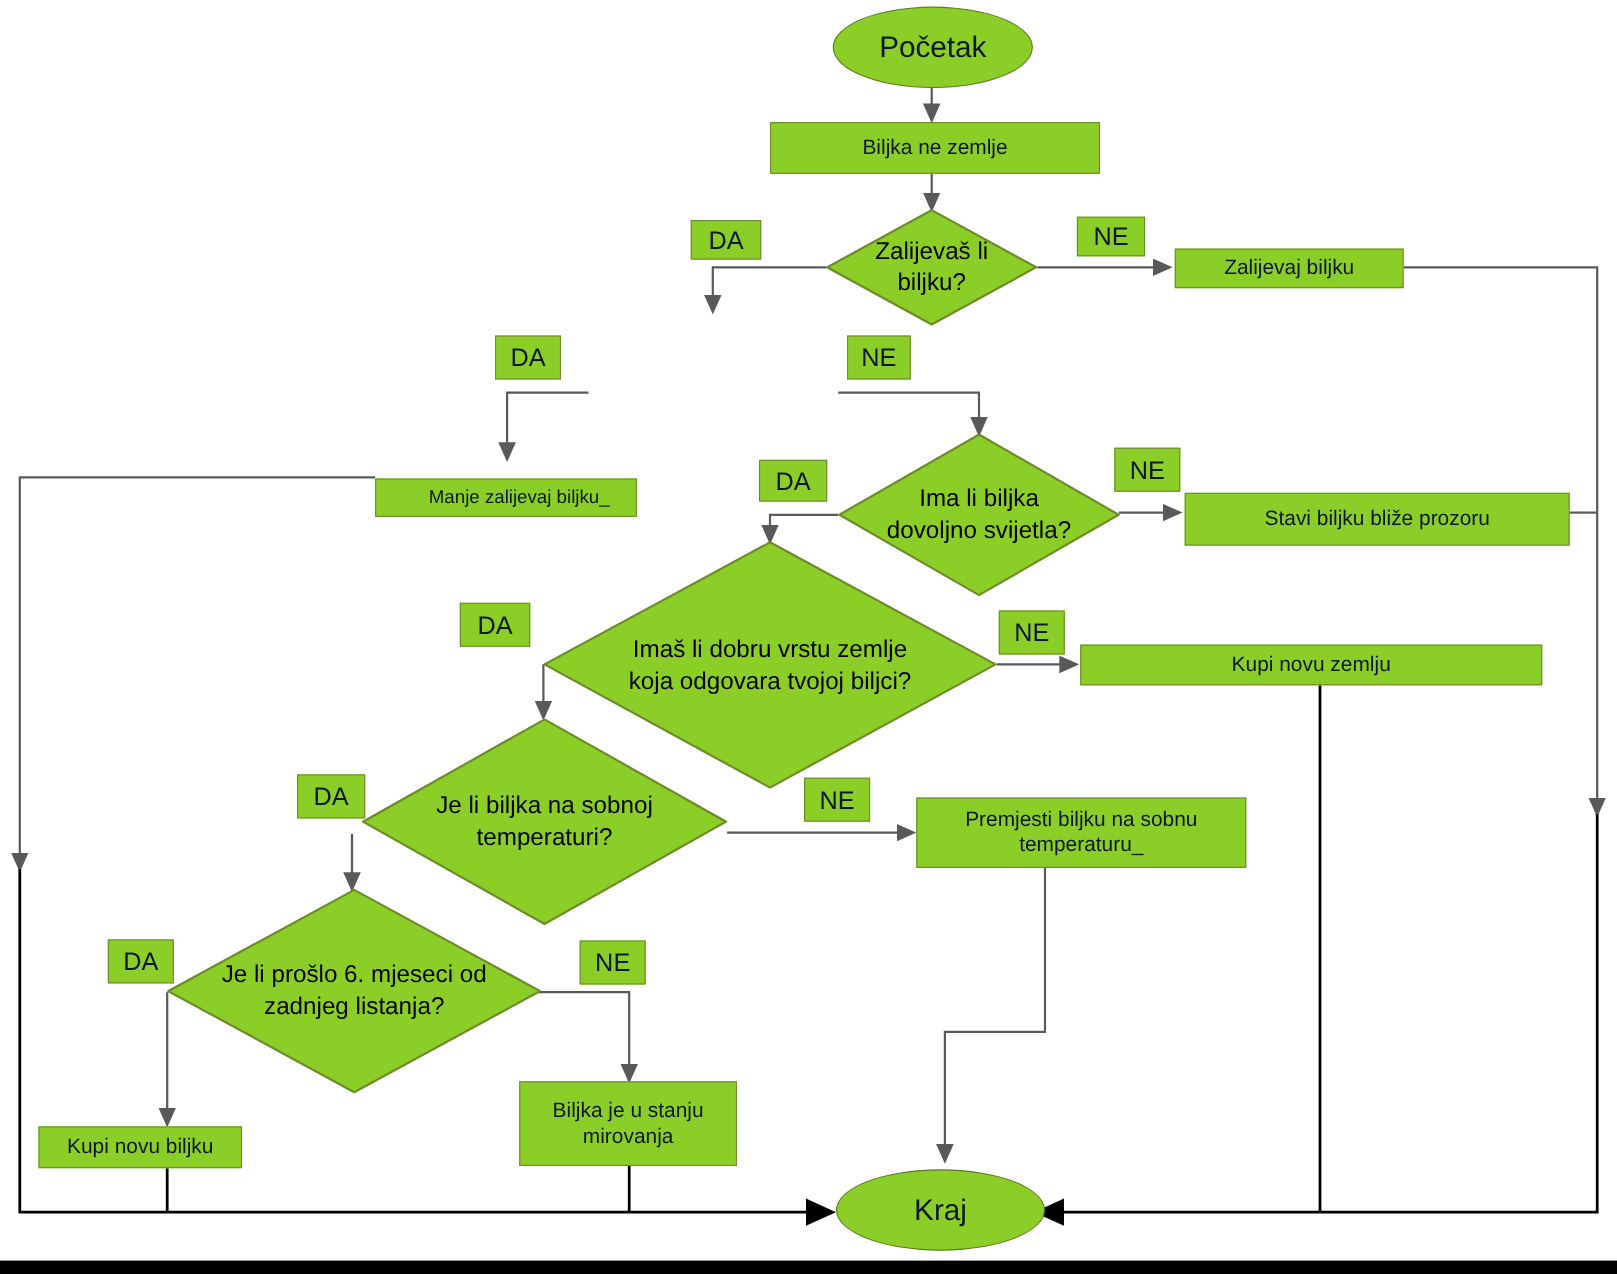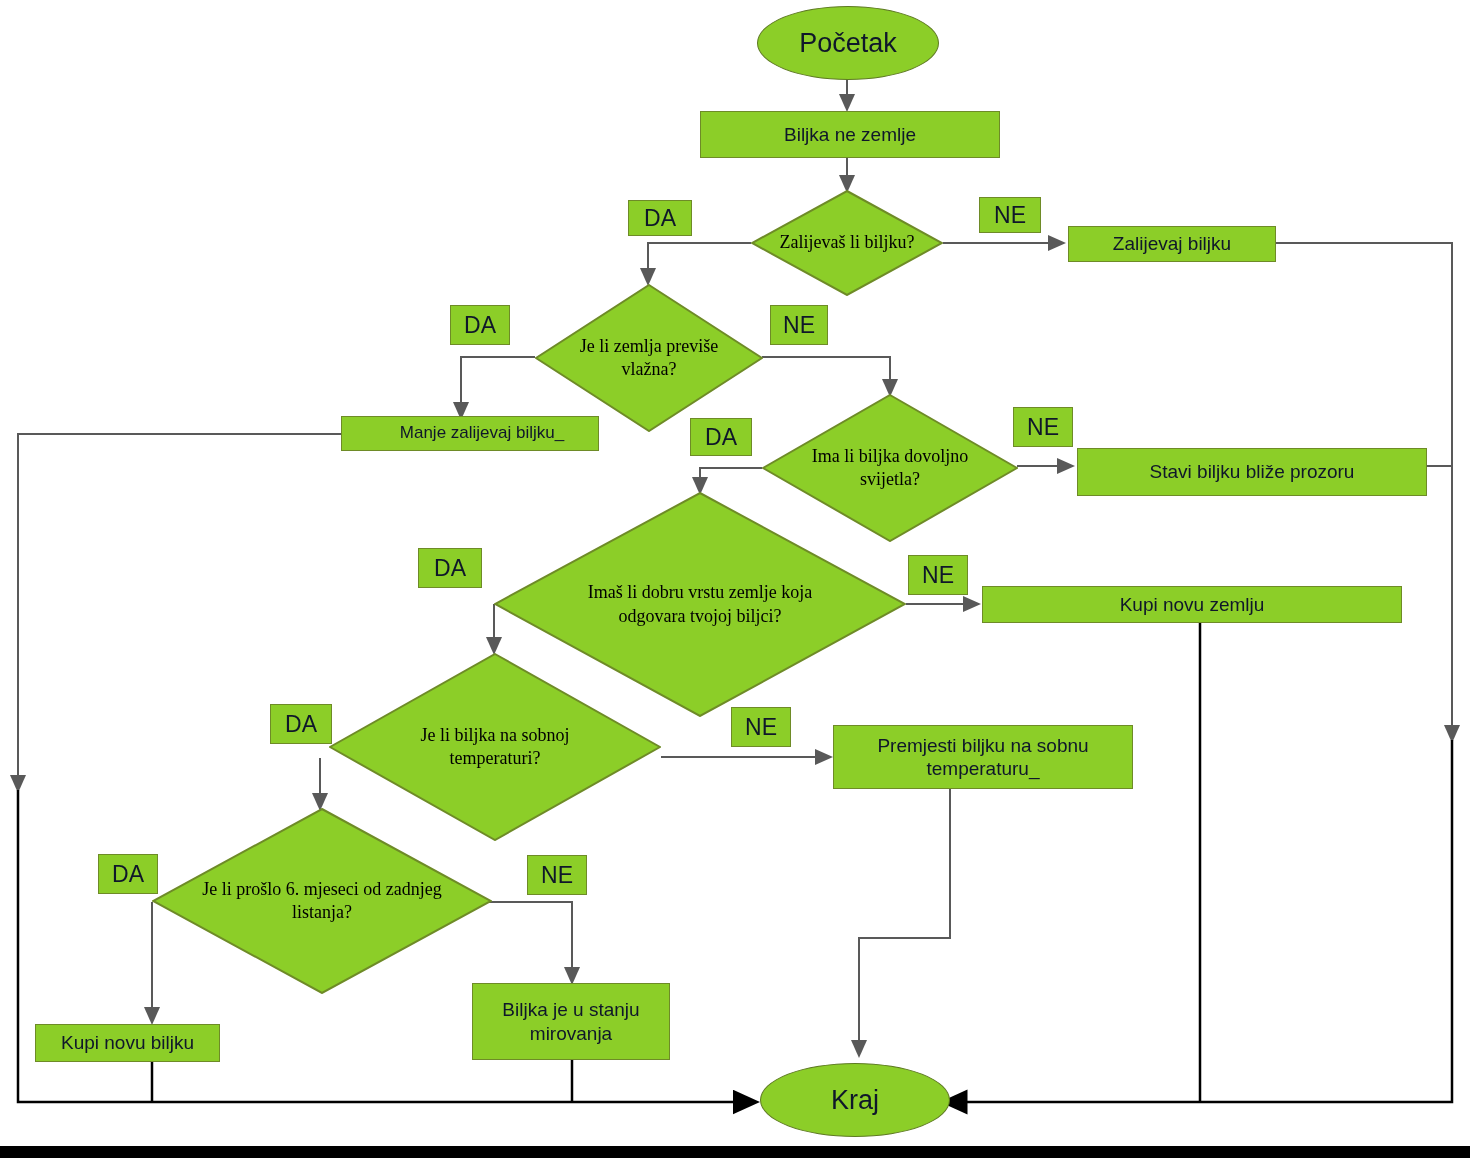--- a/index.html
+++ b/index.html
@@ -63,26 +63,25 @@
   .decision .dtext {
     position: absolute;
     left: 0;
     top: 0;
     width: 100%;
     height: 100%;
     display: flex;
     align-items: center;
     justify-content: center;
     text-align: center;
-    font-size: 18px;
+    font-size: 22px;
     color: #000000;
     line-height: 1.3;
     padding: 0 14%;
     box-sizing: border-box;
-    font-family: Liberation Serif, serif;
   }
   .bottom-bar {
     position: absolute;
     left: 0;
     bottom: 0;
     width: 1470px;
     height: 12px;
     background: #000000;
     z-index: 6;
   }
@@ -173,36 +172,30 @@
   </div>
 
   <div class="node label-tag" style="left:979px; top:197px; width:62px; height:36px;">
     <span>NE</span>
   </div>
 
   <div class="node process" style="left:1068px; top:226px; width:208px; height:36px;">
     <span>Zalijevaj biljku</span>
   </div>
 
-  <div class="decision" style="left:535px; top:284px; width:228px; height:148px;">
-    <svg class="dshape" viewBox="0 0 228 148" preserveAspectRatio="none">
-      <polygon points="114,1 227,74 114,147 1,74" fill="#8CCE28" stroke="#6E8B27" stroke-width="2"></polygon>
-    </svg>
-    <div class="dtext">Je li zemlja previše vlažna?</div>
-  </div>
 
   <div class="node label-tag" style="left:450px; top:305px; width:60px; height:40px;">
     <span>DA</span>
   </div>
 
   <div class="node label-tag" style="left:770px; top:305px; width:58px; height:40px;">
     <span>NE</span>
   </div>
 
-  <div class="node process" style="left:341px; top:416px; width:258px; height:35px; font-size:17px;padding-left:24px;">
+  <div class="node process" style="left:341px; top:435px; width:238px; height:35px; font-size:17px;padding-left:24px;">
     <span>Manje zalijevaj biljku_</span>
   </div>
 
   <div class="decision" style="left:762px; top:394px; width:256px; height:148px;">
     <svg class="dshape" viewBox="0 0 256 148" preserveAspectRatio="none">
       <polygon points="128,1 255,74 128,147 1,74" fill="#8CCE28" stroke="#6E8B27" stroke-width="2"></polygon>
     </svg>
     <div class="dtext">Ima li biljka dovoljno svijetla?</div>
   </div>
 

